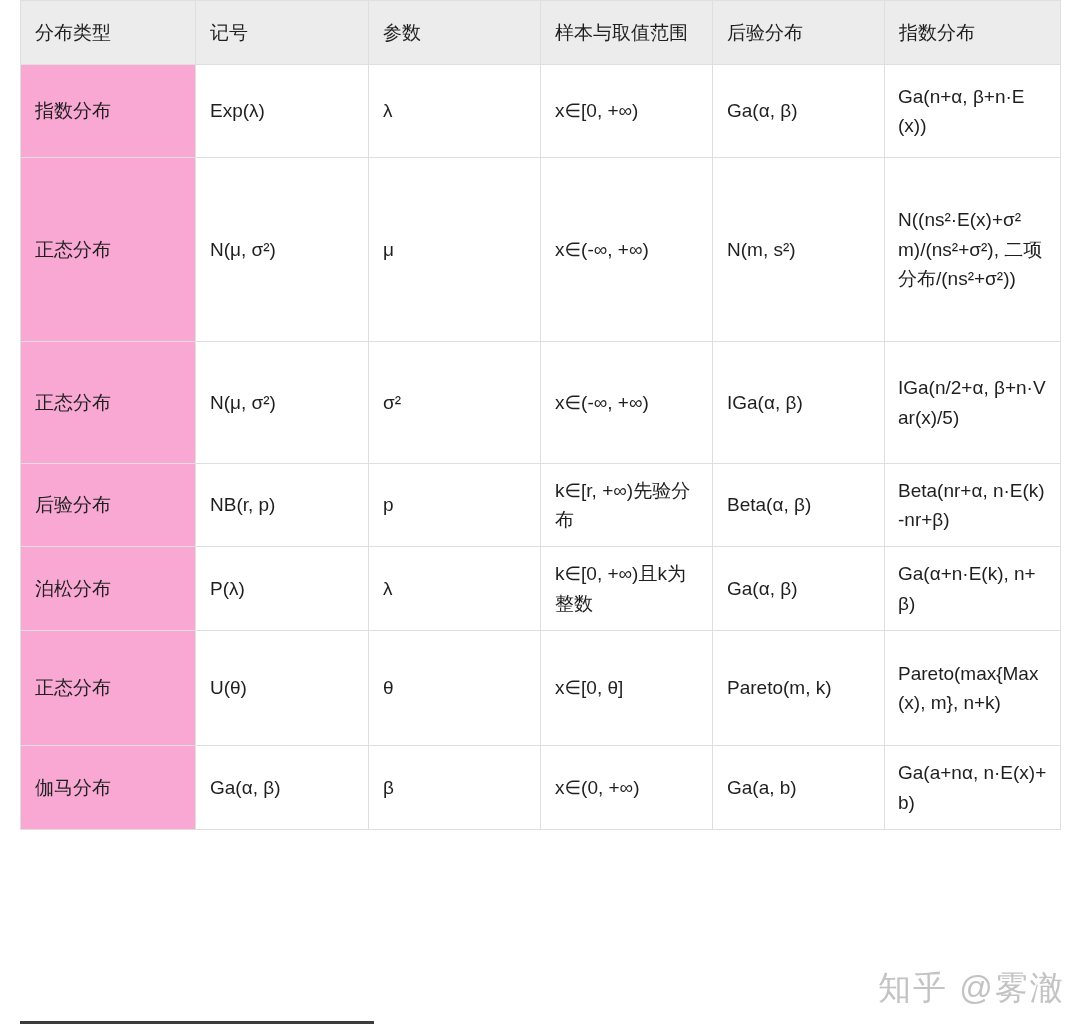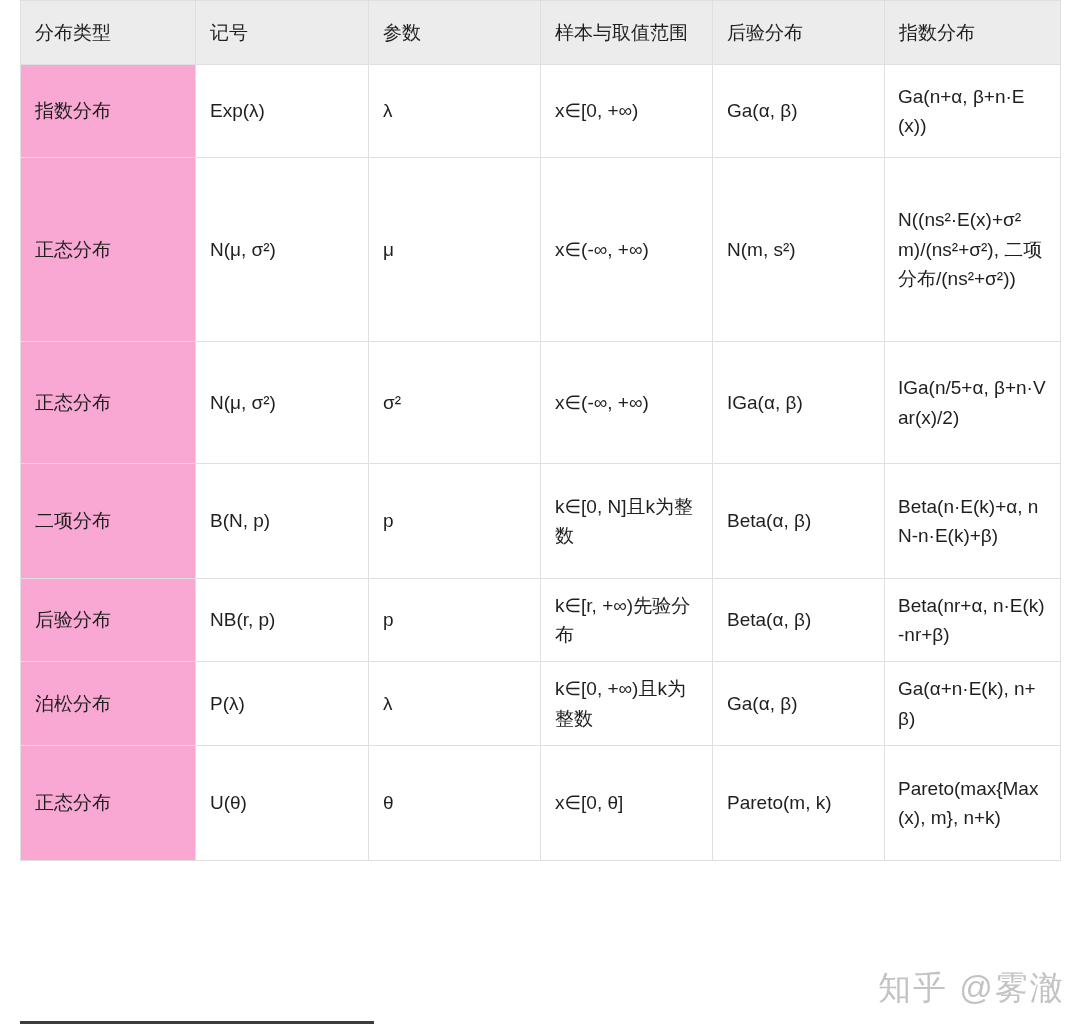--- a/index.html
+++ b/index.html
@@ -90,29 +90,21 @@
         <td>x∈(-∞, +∞)</td>
         <td>N(m, s²)</td>
         <td class="posterior">N((ns²·E(x)+σ²m)/(ns²+σ²), 二项分布/(ns²+σ²))</td>
       </tr>
       <tr style="height:122px">
         <td class="rowlabel">正态分布</td>
         <td>N(μ, σ²)</td>
         <td>σ²</td>
         <td>x∈(-∞, +∞)</td>
         <td>IGa(α, β)</td>
-        <td class="posterior">IGa(n/5+α, β+n·Var(x)/2)</td>
-      </tr>
-      <tr style="height:115px">
-        <td class="rowlabel">二项分布</td>
-        <td>B(N, p)</td>
-        <td>p</td>
-        <td>k∈[0, N]且k为整数</td>
-        <td>Beta(α, β)</td>
-        <td class="posterior">Beta(n·E(k)+α, nN-n·E(k)+β)</td>
+        <td class="posterior">IGa(n/2+α, β+n·Var(x)/5)</td>
       </tr>
       <tr style="height:83px">
         <td class="rowlabel">后验分布</td>
         <td>NB(r, p)</td>
         <td>p</td>
         <td>k∈[r, +∞)先验分布</td>
         <td>Beta(α, β)</td>
         <td class="posterior">Beta(nr+α, n·E(k)-nr+β)</td>
       </tr>
       <tr style="height:84px">
@@ -124,19 +116,27 @@
         <td class="posterior">Ga(α+n·E(k), n+β)</td>
       </tr>
       <tr style="height:115px">
         <td class="rowlabel">正态分布</td>
         <td>U(θ)</td>
         <td>θ</td>
         <td>x∈[0, θ]</td>
         <td>Pareto(m, k)</td>
         <td class="posterior">Pareto(max{Max(x), m}, n+k)</td>
       </tr>
+      <tr style="height:84px">
+        <td class="rowlabel">伽马分布</td>
+        <td>Ga(α, β)</td>
+        <td>β</td>
+        <td>x∈(0, +∞)</td>
+        <td>Ga(a, b)</td>
+        <td class="posterior">Ga(a+nα, n·E(x)+b)</td>
+      </tr>
     </tbody>
   </table>
 
   <div class="watermark">知乎 @雾澈</div>
   <div class="bottom-dark-line"></div>
 
 </div>
 
 </body></html>

